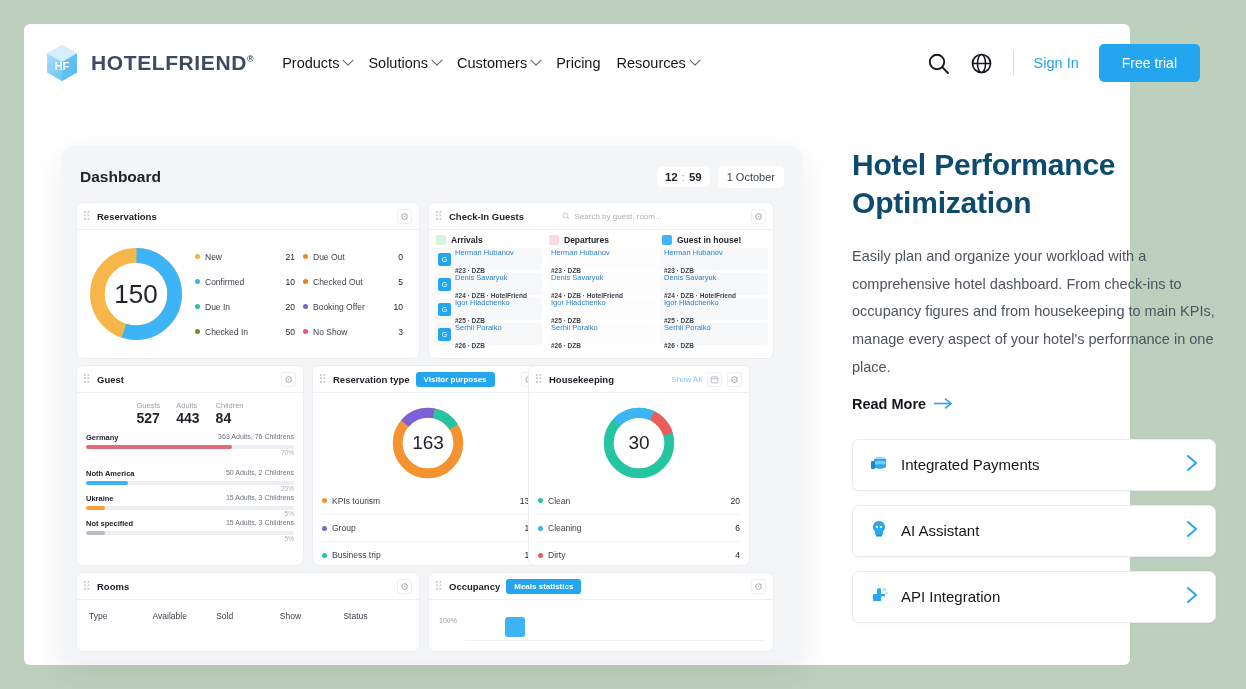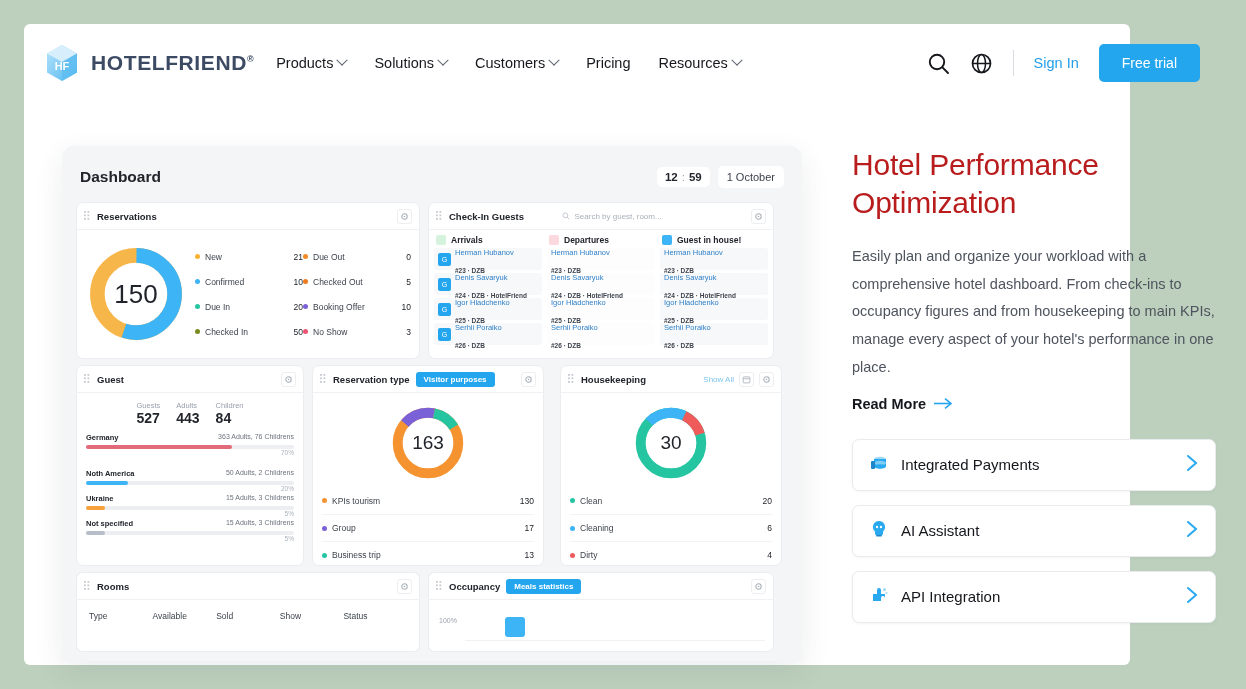--- a/index.html
+++ b/index.html
@@ -24,21 +24,21 @@
     display: flex; align-items: center;
     padding: 0 22px 0 20px;
   }
   .brand { display: flex; align-items: center; gap: 11px; }
   .brand-mark { width: 36px; height: 40px; position: relative; }
   .brand-name {
     font-size: 21px; font-weight: bold; letter-spacing: .6px;
     color: #3c4a63;
   }
   .brand-name sup { font-size: 9px; vertical-align: super; }
-  .nav-links { display: flex; align-items: center; gap: 28px; margin-left: 22px; }
+  .nav-links { display: flex; align-items: center; gap: 16px; margin-left: 28px; }
   .nav-link {
     font-size: 14.5px; color: #16181d; cursor: pointer;
     display: flex; align-items: center; gap: 5px; white-space: nowrap;
   }
   .caret {
     width: 8px; height: 8px; display: inline-block;
     border-right: 1.6px solid #5d6470; border-bottom: 1.6px solid #5d6470;
     transform: rotate(45deg) translate(-2px,-2px);
   }
   .nav-right { margin-left: auto; display: flex; align-items: center; gap: 20px; }
@@ -119,21 +119,21 @@
     position: absolute; inset: 0; display: flex;
     align-items: center; justify-content: center;
     font-size: 26px; color: #21242b;
   }
   .legend-cols { display: flex; flex: 1; padding-left: 8px; }
   .legend-col { flex: 1; }
   .legend-row {
     display: flex; align-items: center; height: 25px; font-size: 8.5px; color: #3d424c;
   }
   .dot { width: 5px; height: 5px; border-radius: 50%; margin-right: 5px; flex: none; }
-  .legend-row .num { margin-left: auto; padding-right: 0; color: #21242b; }
+  .legend-row .num { margin-left: auto; padding-right: 8px; color: #21242b; }
 
   
   #c-checkin { left: 366px; top: 56px; width: 346px; height: 157px; }
   .search-box {
     margin-left: auto; display: flex; align-items: center; gap: 4px;
     font-size: 8px; color: #a9b0ba; width: 150px;
   }
   .cols3 { display: flex; padding: 5px 5px 0 5px; gap: 5px; }
   .col3 { flex: 1; min-width: 0; }
   .col-hd { display: flex; align-items: center; gap: 5px; font-size: 8.5px; font-weight: bold; color: #21242b; margin-bottom: 3px; padding-left: 2px;}
@@ -158,21 +158,21 @@
   .bar-block { padding: 3px 9px 0 9px; }
   .bar-top { display: flex; align-items: flex-start; font-size: 7.5px; }
   .bar-name { font-weight: bold; color: #21242b; }
   .bar-detail { margin-left: auto; color: #6c727d; font-size: 7px; }
   .bar-track { height: 4px; border-radius: 3px; background: #eceef1; margin-top: 3px; position: relative; }
   .bar-fill { height: 4px; border-radius: 3px; }
   .bar-pct { position: absolute; right: 0; top: 4px; font-size: 6.5px; color: #a9b0ba; }
 
   
   #c-restype { left: 250px; top: 219px; width: 232px; height: 201px; }
-  #c-housekeeping { left: 498px; top: 219px; width: 222px; height: 201px; }
+  #c-housekeeping { left: 466px; top: 219px; width: 222px; height: 201px; }
   .donut-wrap { display: flex; justify-content: center; padding: 10px 0 4px 0; }
   .lg-list { padding: 0 9px; }
   .lg-row {
     display: flex; align-items: center; height: 27px; font-size: 8.5px;
     color: #3d424c; border-top: 1px solid #f2f3f5;
   }
   .lg-row:first-child { border-top: none; }
   .lg-row .num { margin-left: auto; color: #21242b; }
 
   
@@ -182,21 +182,21 @@
   .th-row span { flex: 1; }
   .occ-body { position: relative; height: 48px; padding: 9px 10px 0 10px; }
   .occ-axis { font-size: 7px; color: #9aa1ad; }
   .occ-bar { position: absolute; left: 76px; top: 17px; width: 20px; height: 20px;
              background: #3cb4f5; border-radius: 3px; }
   .occ-gridline { position: absolute; left: 36px; right: 8px; top: 40px; height: 1px; background: #f0f1f4; }
 
   
   .right-col { position: absolute; left: 828px; top: 44px; width: 364px; }
   .hero-title {
-    font-size: 30px; font-weight: normal; color: #b91c1c; line-height: 1.28;
+    font-size: 30px; font-weight: bold; color: #0c4a6e; line-height: 1.28;
     letter-spacing: -.2px;
   }
   .hero-body {
     margin-top: 20px; font-size: 14.5px; color: #4e545e; line-height: 1.92;
   }
   .read-more {
     margin-top: 14px; display: inline-flex; align-items: center; gap: 8px;
     font-size: 14.5px; font-weight: bold; color: #15171c; cursor: pointer;
   }
   .feature-list { margin-top: 26px; display: flex; flex-direction: column; gap: 14px; }

